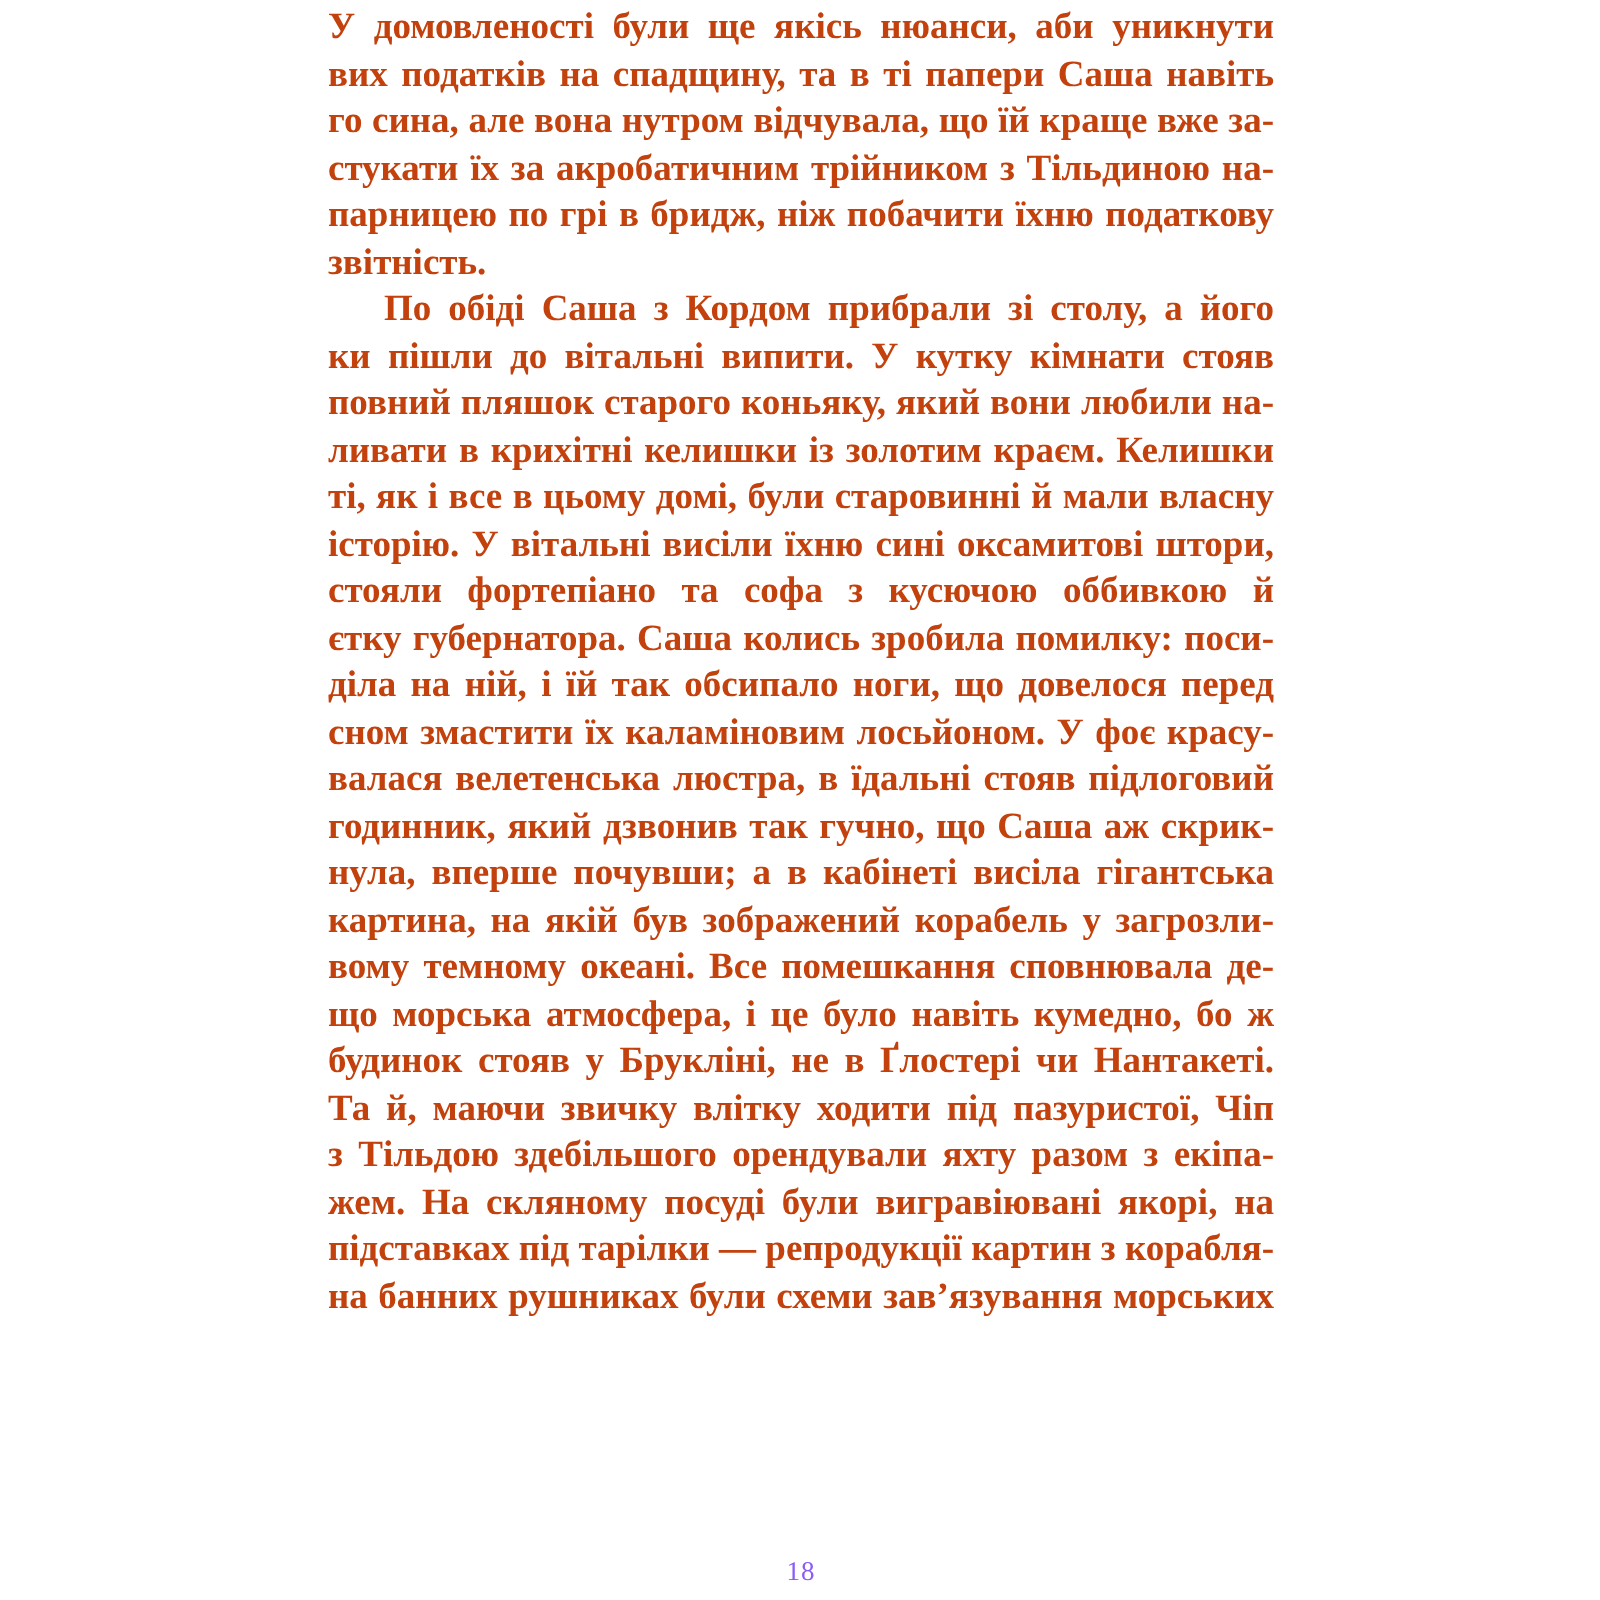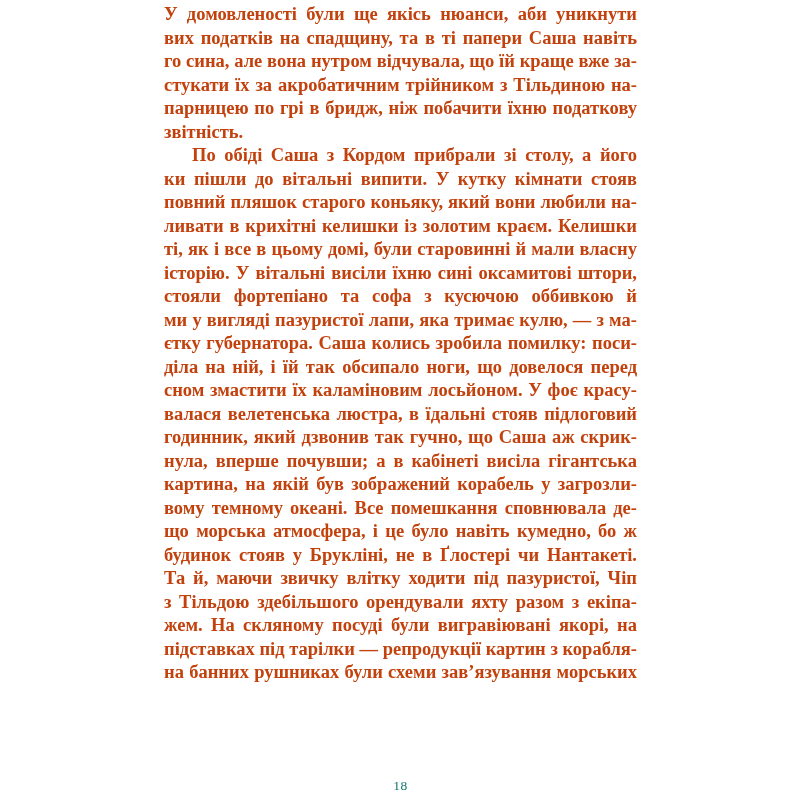--- a/index.html
+++ b/index.html
@@ -52,21 +52,21 @@
   }
 
   .page-number {
     position: absolute;
     left: 164px;
     top: 778px;
     width: 473px;
     text-align: center;
     font-size: 13.5px;
     line-height: 16px;
-    color: #0f766e;
+    color: #8b5cf6;
     letter-spacing: 0.5px;
   }
 </style>
 </head>
 <body>
 
 <div class="book-page">
   <div class="text-block">
       <div class="paragraph">
         <div class="line">У домовленості були ще якісь нюанси, аби уникнути зай-</div>
@@ -77,21 +77,20 @@
         <div class="line para-end">звітність.</div>
       </div>
       <div class="paragraph">
         <div class="line indent">По обіді Саша з Кордом прибрали зі столу, а його бать-</div>
         <div class="line">ки пішли до вітальні випити. У кутку кімнати стояв бар,</div>
         <div class="line">повний пляшок старого коньяку, який вони любили на-</div>
         <div class="line">ливати в крихітні келишки із золотим краєм. Келишки</div>
         <div class="line">ті, як і все в цьому домі, були старовинні й мали власну</div>
         <div class="line">історію. У вітальні висіли їхню сині оксамитові штори,</div>
         <div class="line">стояли фортепіано та софа з кусючою оббивкою й ніжка-</div>
-        <div class="line">ми у вигляді пазуристої лапи, яка тримає кулю, — з ма-</div>
         <div class="line">єтку губернатора. Саша колись зробила помилку: поси-</div>
         <div class="line">діла на ній, і їй так обсипало ноги, що довелося перед</div>
         <div class="line">сном змастити їх каламіновим лосьйоном. У фоє красу-</div>
         <div class="line">валася велетенська люстра, в їдальні стояв підлоговий</div>
         <div class="line">годинник, який дзвонив так гучно, що Саша аж скрик-</div>
         <div class="line">нула, вперше почувши; а в кабінеті висіла гігантська</div>
         <div class="line">картина, на якій був зображений корабель у загрозли-</div>
         <div class="line">вому темному океані. Все помешкання сповнювала де-</div>
         <div class="line">що морська атмосфера, і це було навіть кумедно, бо ж</div>
         <div class="line">будинок стояв у Брукліні, не в Ґлостері чи Нантакеті.</div>

